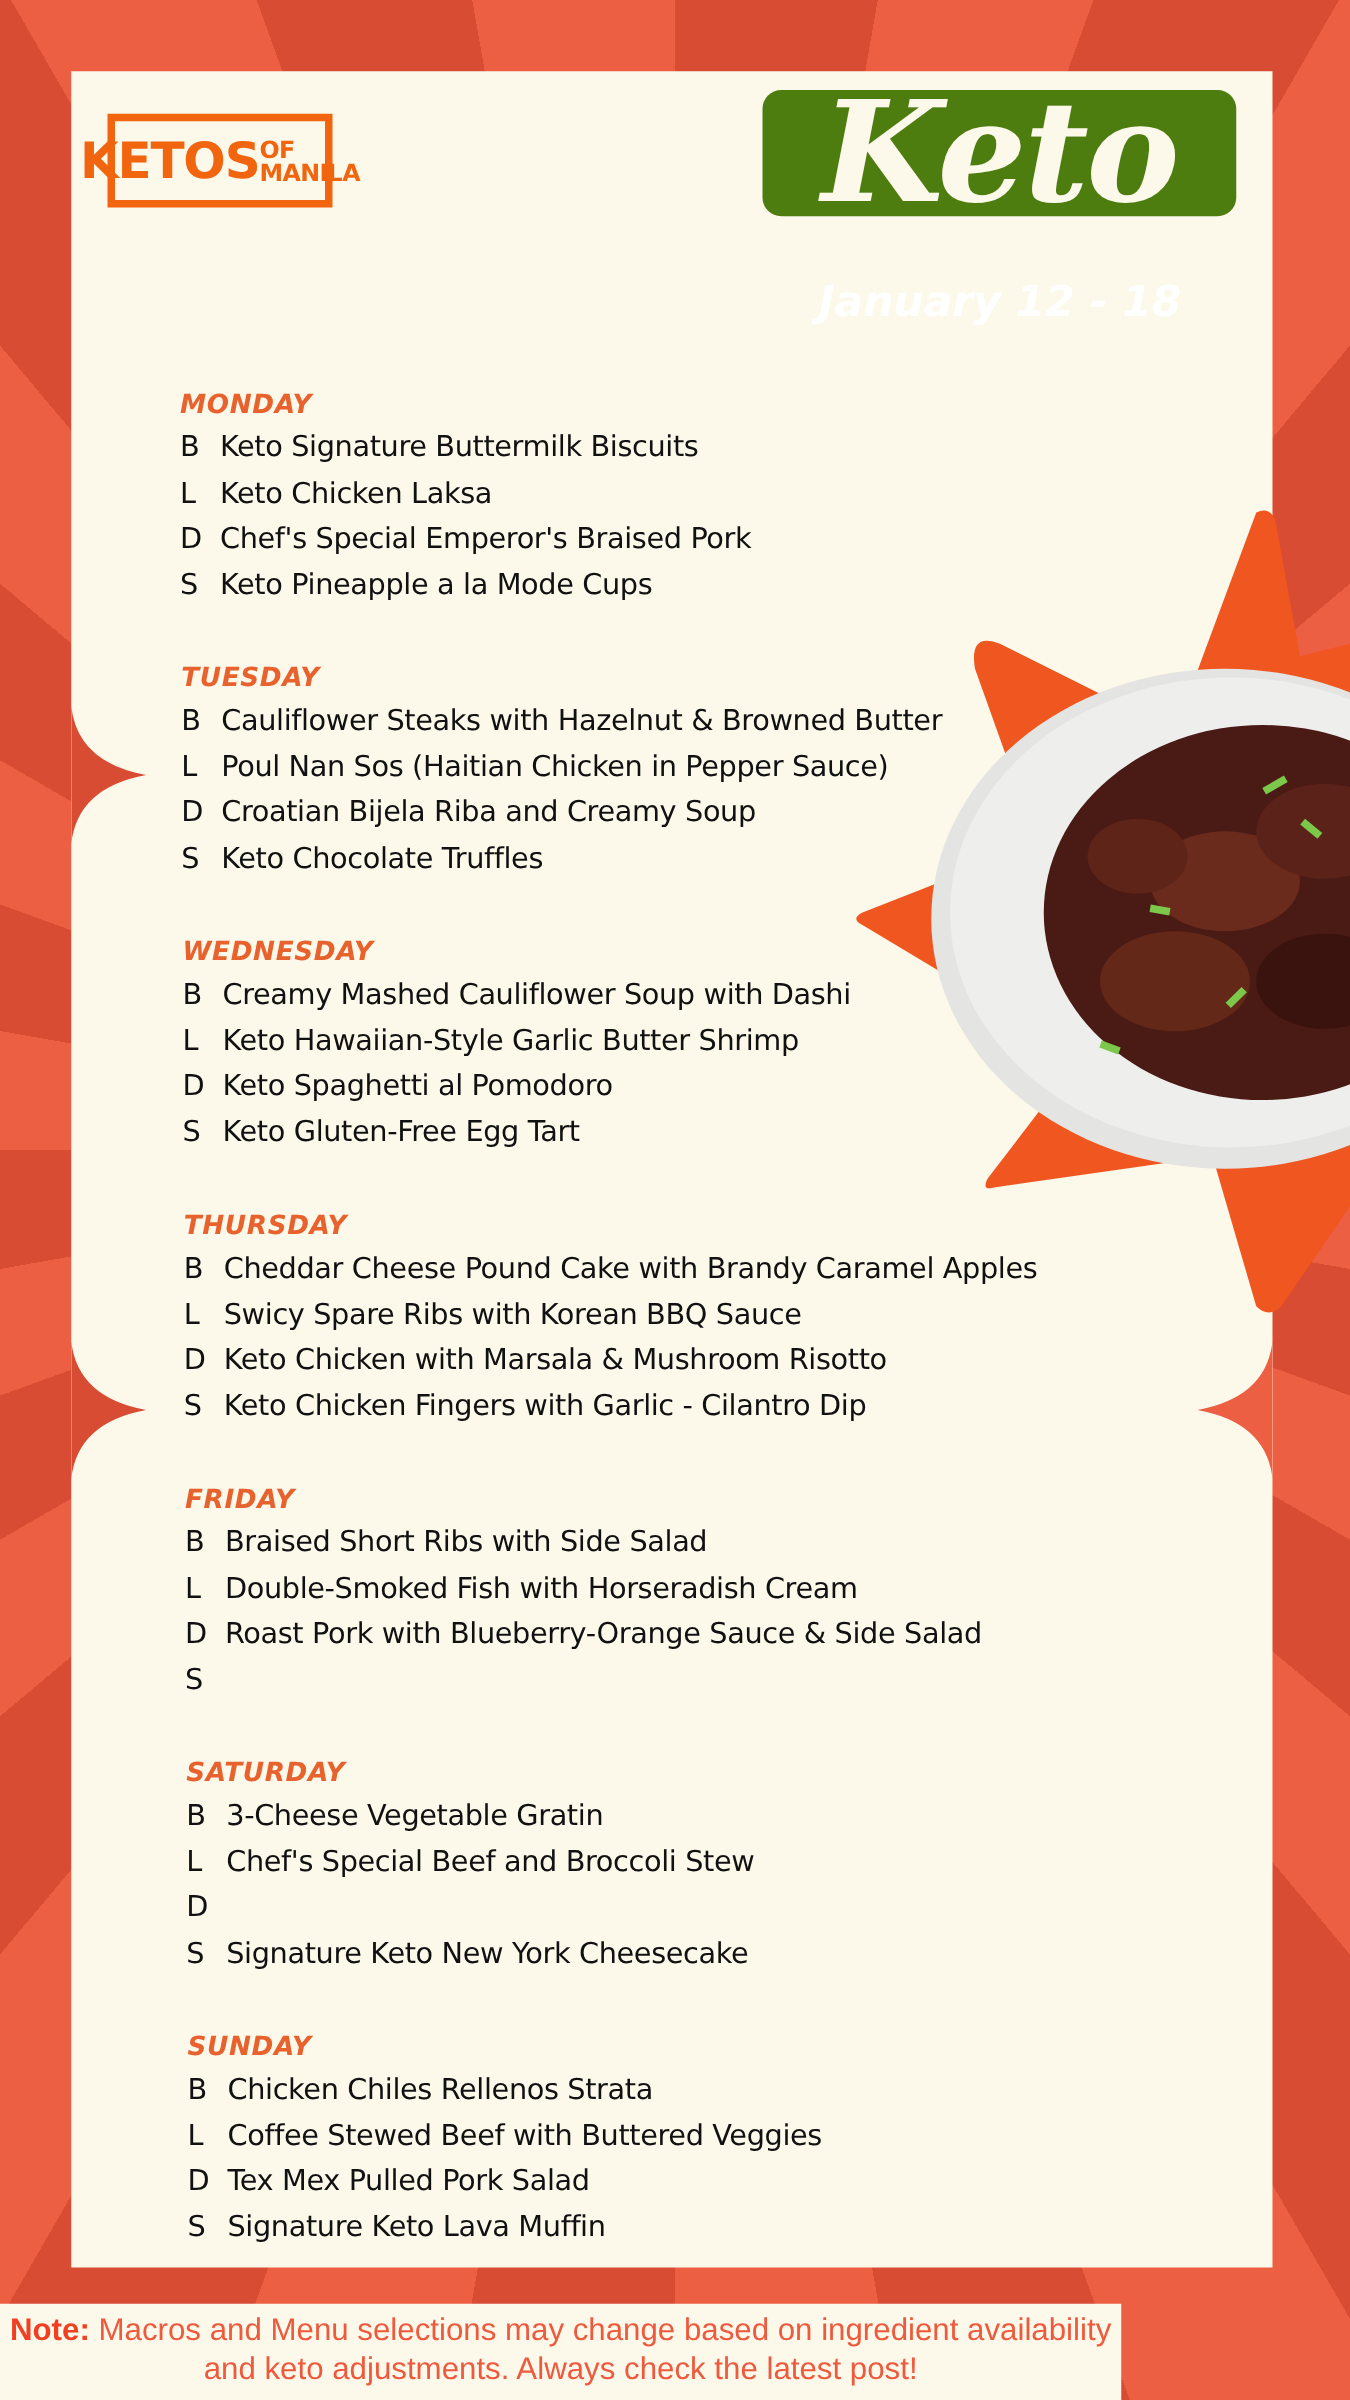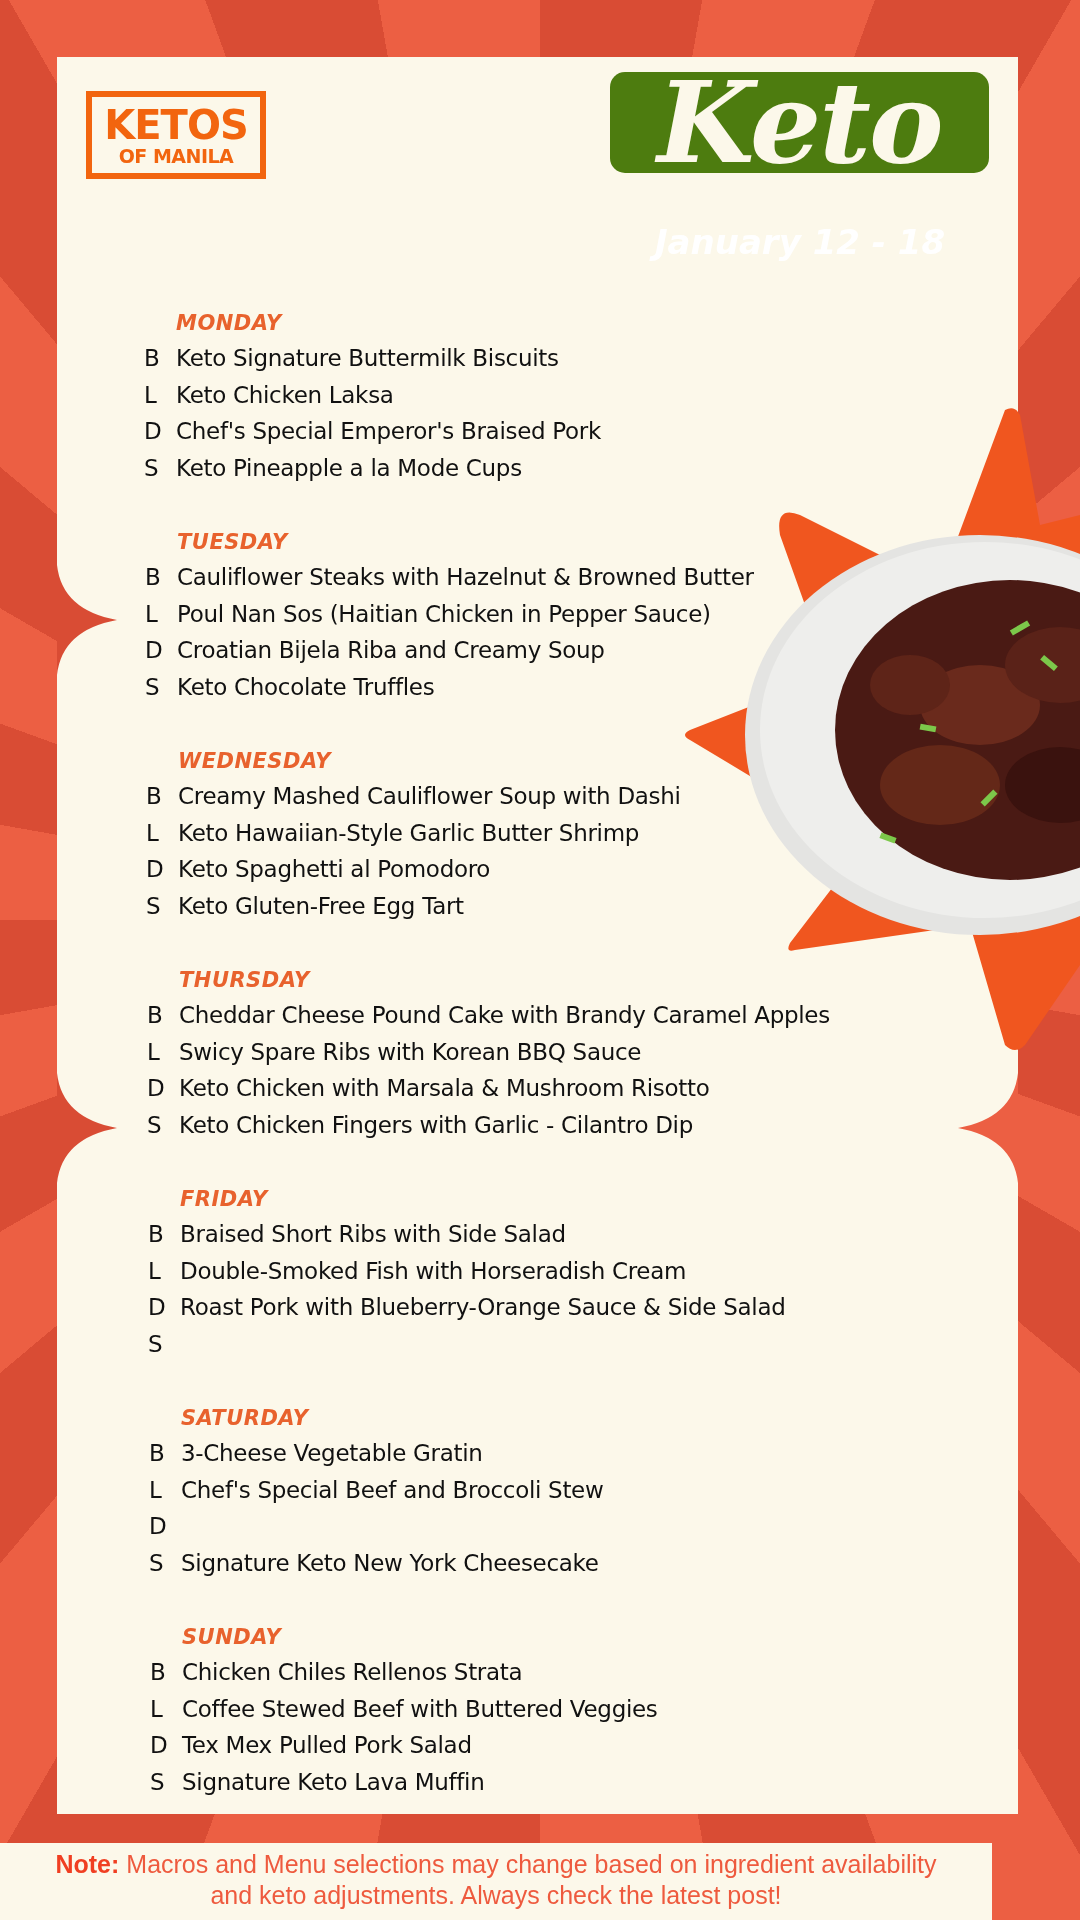--- a/index.html
+++ b/index.html
@@ -15,22 +15,22 @@
     }
     .poster {
       position: absolute; left: 57px; top: 57px; width: 961px; height: 1757px;
       background: #fcf8ea;
     }
     
     .edge-star {
       position: absolute; width: 70px; height: 110px;
     }
     .logo {
-      position: absolute; left: 86px; top: 91px; width: 180px; height: 88px;
-      border: 6px solid #f2650f; display: flex; flex-direction: column;
+      position: absolute; left: 86px; top: 91px; width: 180px; height: 75px;
+      border: 6px solid #f2650f; display: flex; flex-direction: row;
       align-items: center; justify-content: center; line-height: 1;
     }
     .logo .l1 { font-family: "DejaVu Sans", sans-serif; font-weight: bold; color: #f2650f; font-size: 40px; letter-spacing: -1px; }
     .logo .l2 { font-family: "DejaVu Sans", sans-serif; font-weight: bold; color: #f2650f; font-size: 19px; letter-spacing: -0.5px; margin-top: 2px; }
     .title-box {
       position: absolute; left: 610px; top: 72px; width: 379px; height: 101px;
       background: #4d7c0f; border-radius: 15px;
       display: flex; align-items: center; justify-content: center;
     }
     .title-box span {
@@ -39,29 +39,29 @@
     }
     .date {
       position: absolute; left: 640px; top: 222px; width: 320px; text-align: center;
       font-family: "DejaVu Sans", sans-serif; font-weight: bold; font-style: italic;
       font-size: 34px; color: #ffffff;
     }
     .menu { position: absolute; left: 0; top: 0; }
     .day { position: absolute; }
     .day-name {
       font-family: "DejaVu Sans", sans-serif; font-weight: bold; font-style: italic;
-      color: #e8622d; font-size: 21px; margin-left: 32px; height: 34px; line-height: 34px;
+      color: #e8622d; font-size: 21px; height: 34px; line-height: 34px;
       letter-spacing: 0.5px;
     }
     .meal { display: flex; height: 36.5px; align-items: center; font-size: 23px; color: #111; white-space: nowrap; }
     .meal .k { width: 32px; font-family: "DejaVu Sans", sans-serif; }
     .meal .t { font-family: "DejaVu Sans", sans-serif; letter-spacing: -0.3px; }
     .dish { position: absolute; left: 680px; top: 405px; width: 420px; height: 650px; }
     .footer {
-      position: absolute; left: 0; top: 1843px; width: 992px; height: 77px;
+      position: absolute; left: 0; top: 1843px; width: 897px; height: 77px;
       background: #fcf8ea; text-align: center; color: #ee5a3e;
       font-family: "Liberation Sans", sans-serif; font-size: 25px; line-height: 31px; padding-top: 6px;
     }
     .footer b { color: #f03f22; }
   </style>
 </head>
 <body>
 
 <div class="bg"></div>
 

